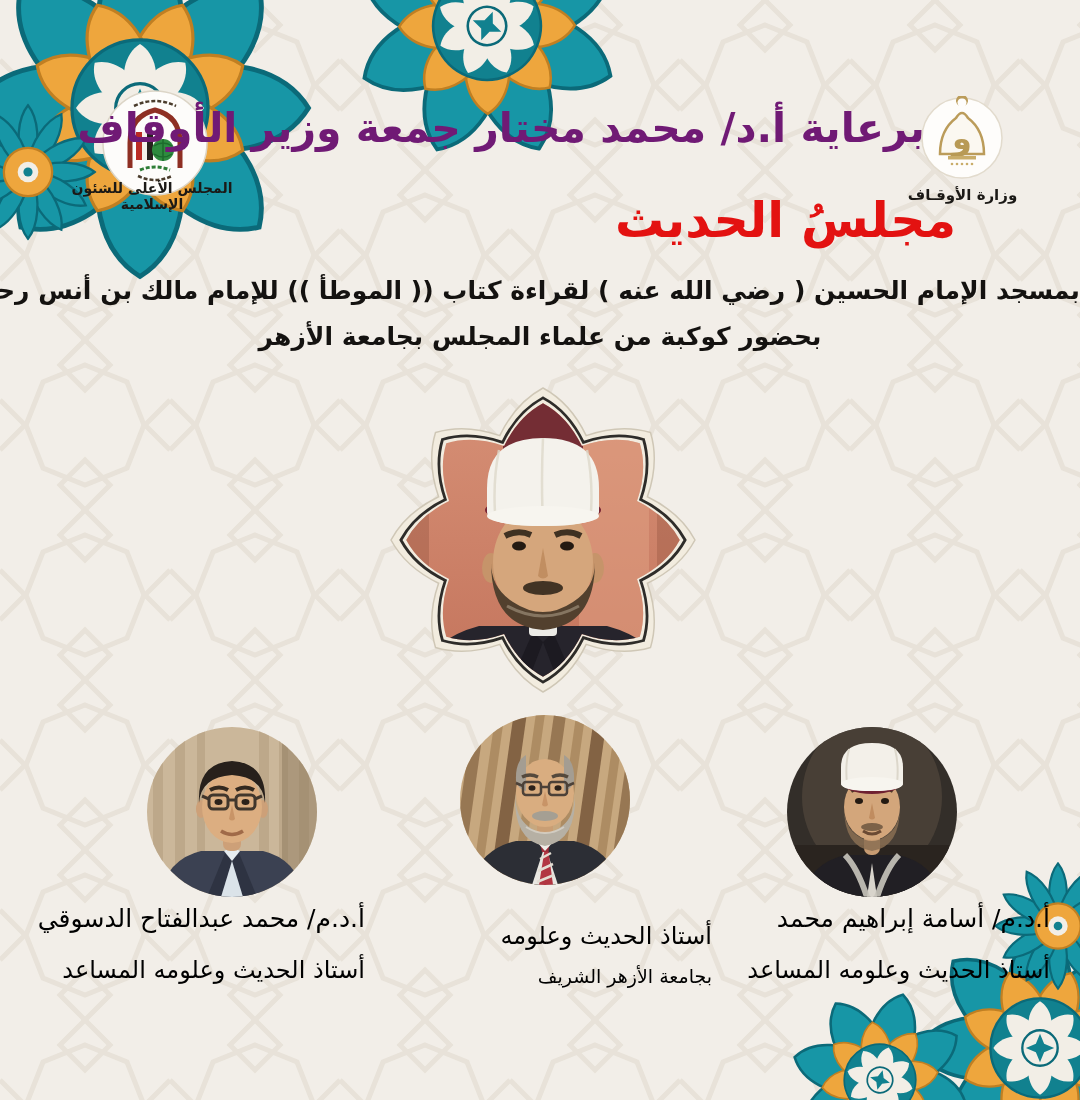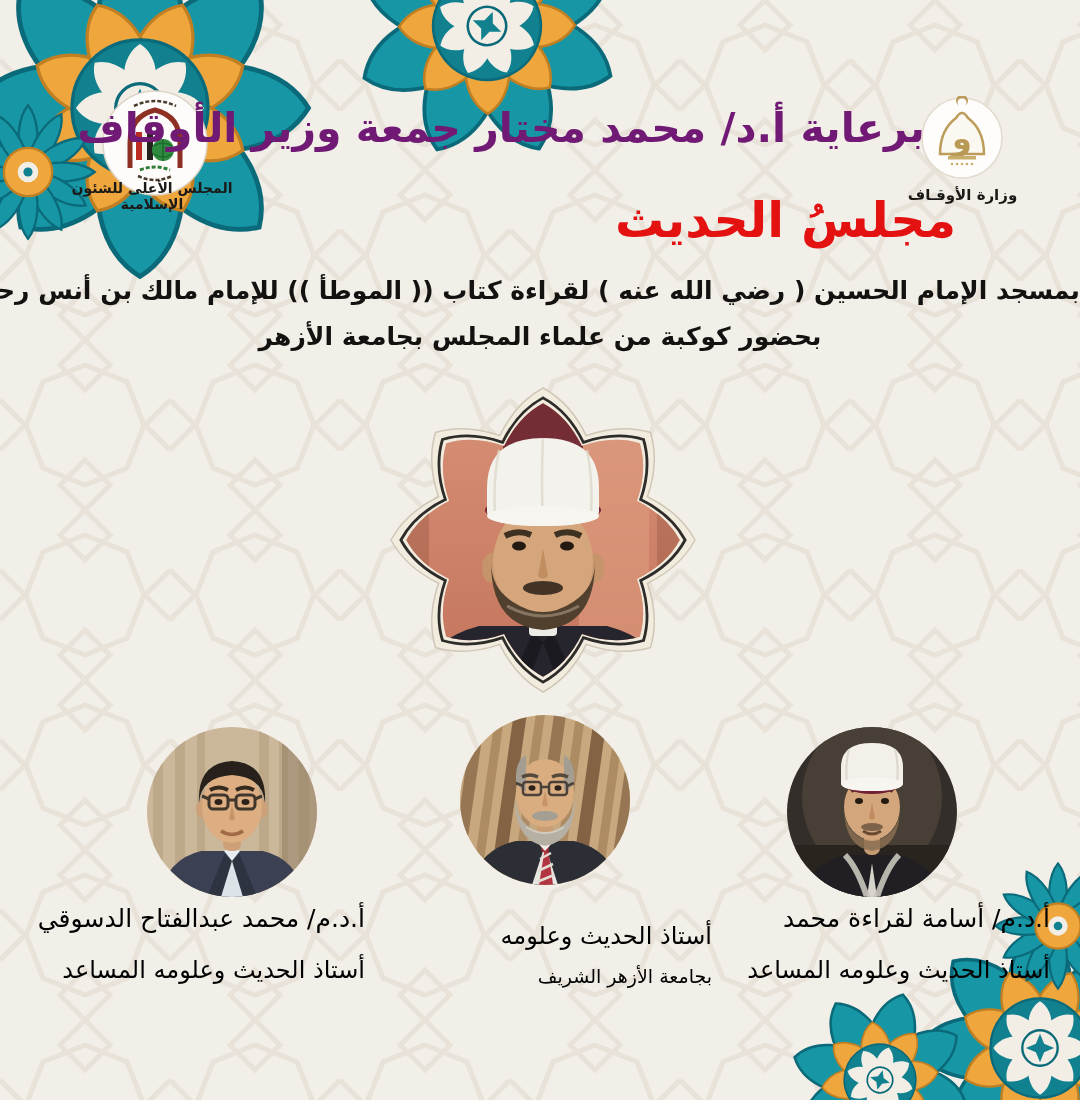--- a/index.html
+++ b/index.html
@@ -341,17 +341,17 @@
 
   <div class="caption caption-left">
     <span class="name">أ.د.م/ محمد عبدالفتاح الدسوقي</span>
     <span class="role">أستاذ الحديث وعلومه المساعد</span>
   </div>
   <div class="caption caption-center">
     <span class="role">أستاذ الحديث وعلومه</span>
     <span class="role2">بجامعة الأزهر الشريف</span>
   </div>
   <div class="caption caption-right">
-    <span class="name">أ.د.م/ أسامة لقراءة محمد</span>
+    <span class="name">أ.د.م/ أسامة إبراهيم محمد</span>
     <span class="role">أستاذ الحديث وعلومه المساعد</span>
   </div>
 
 </div>
 
 </body></html>

